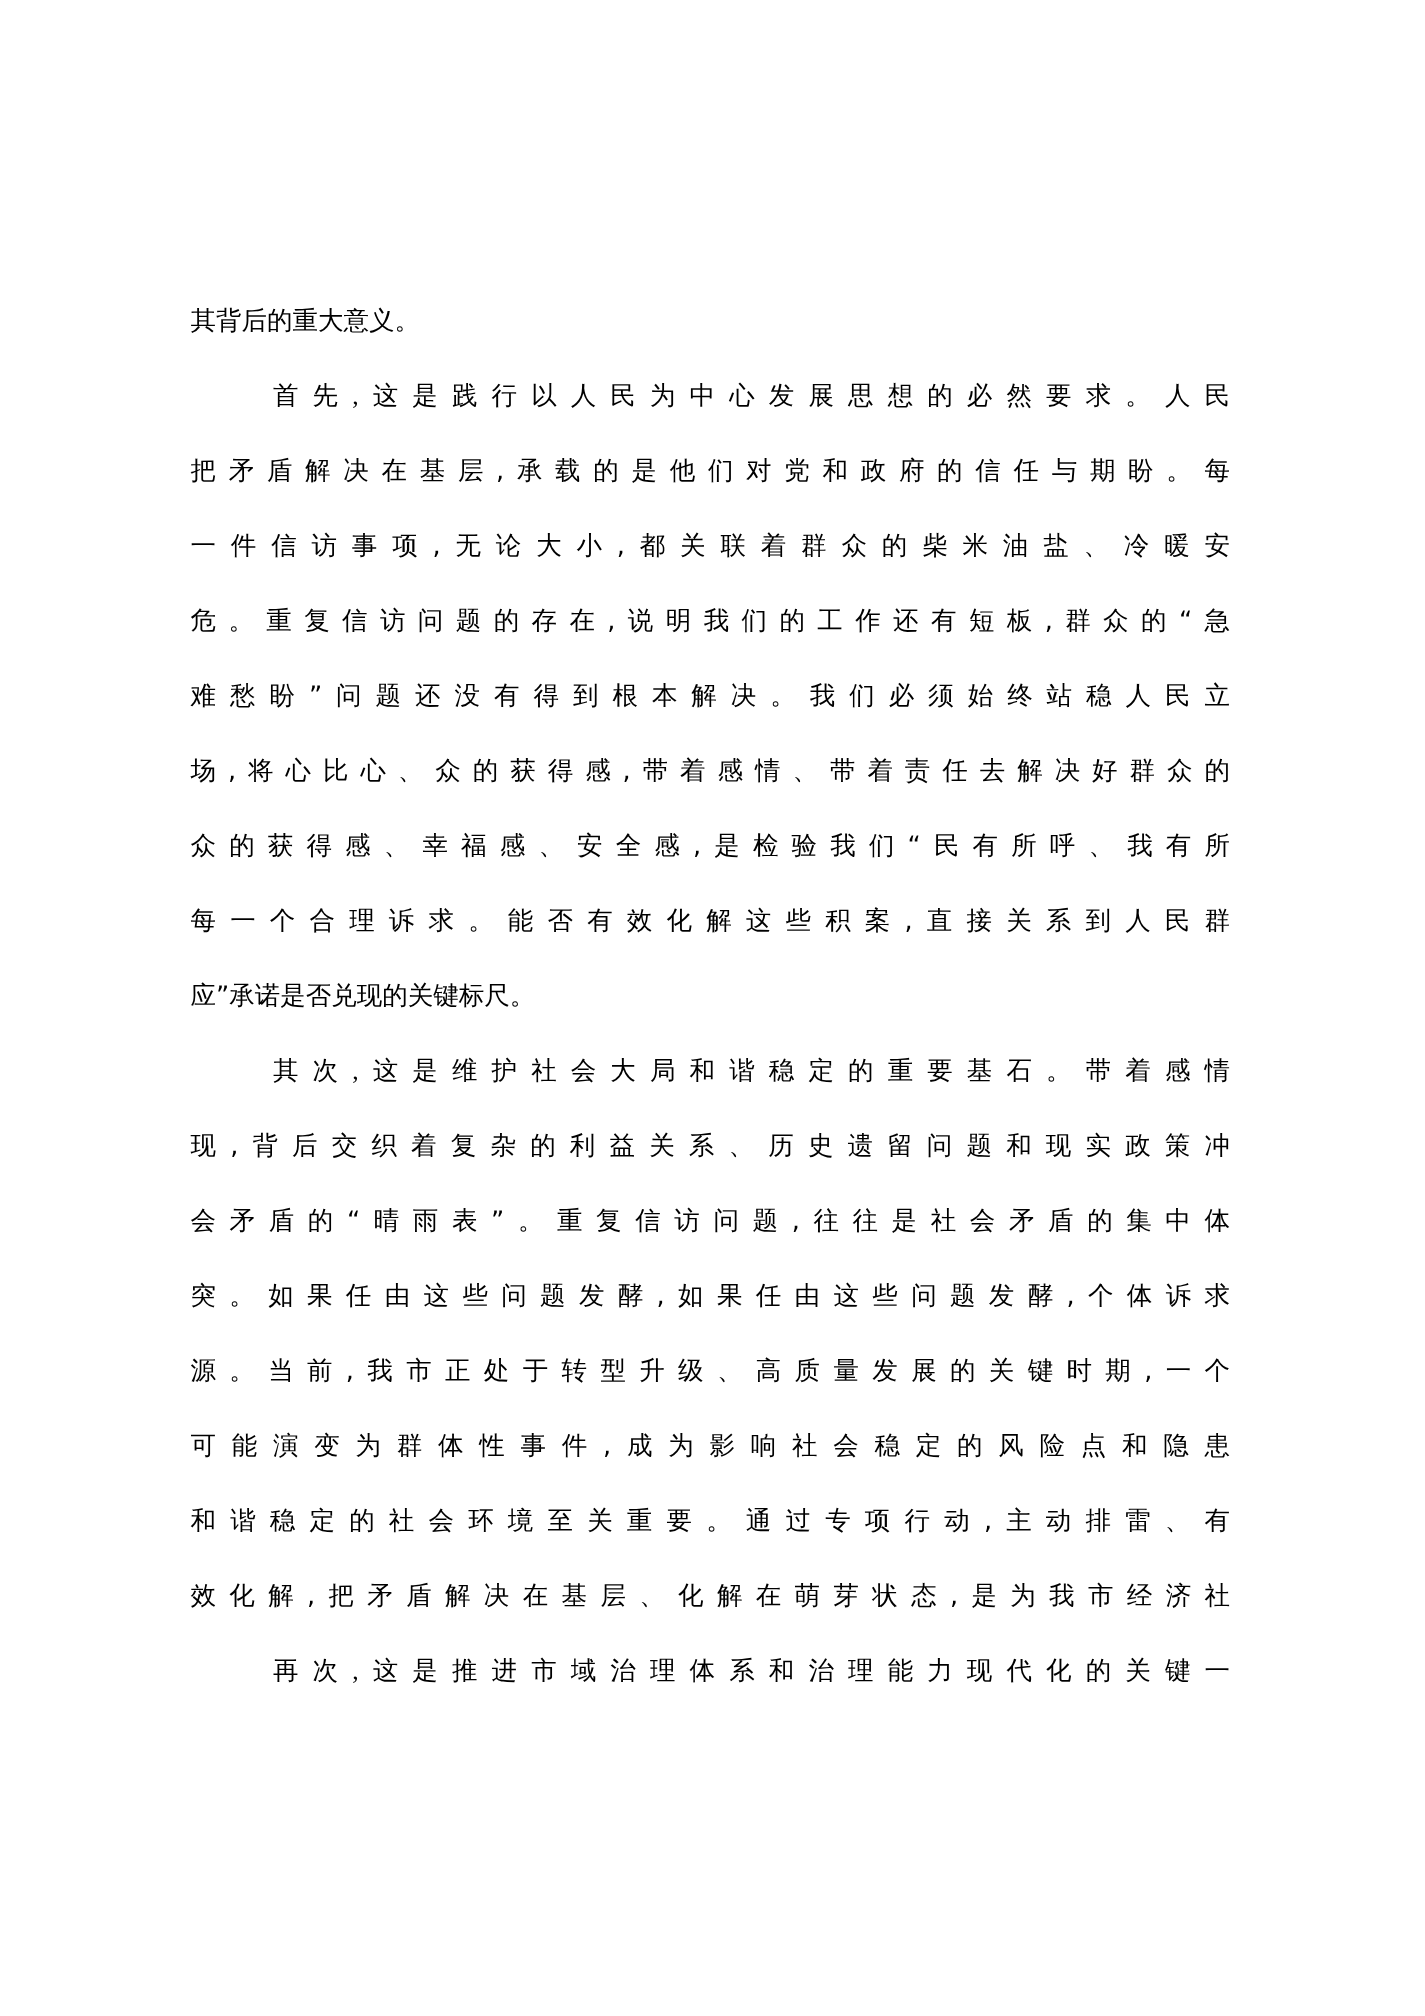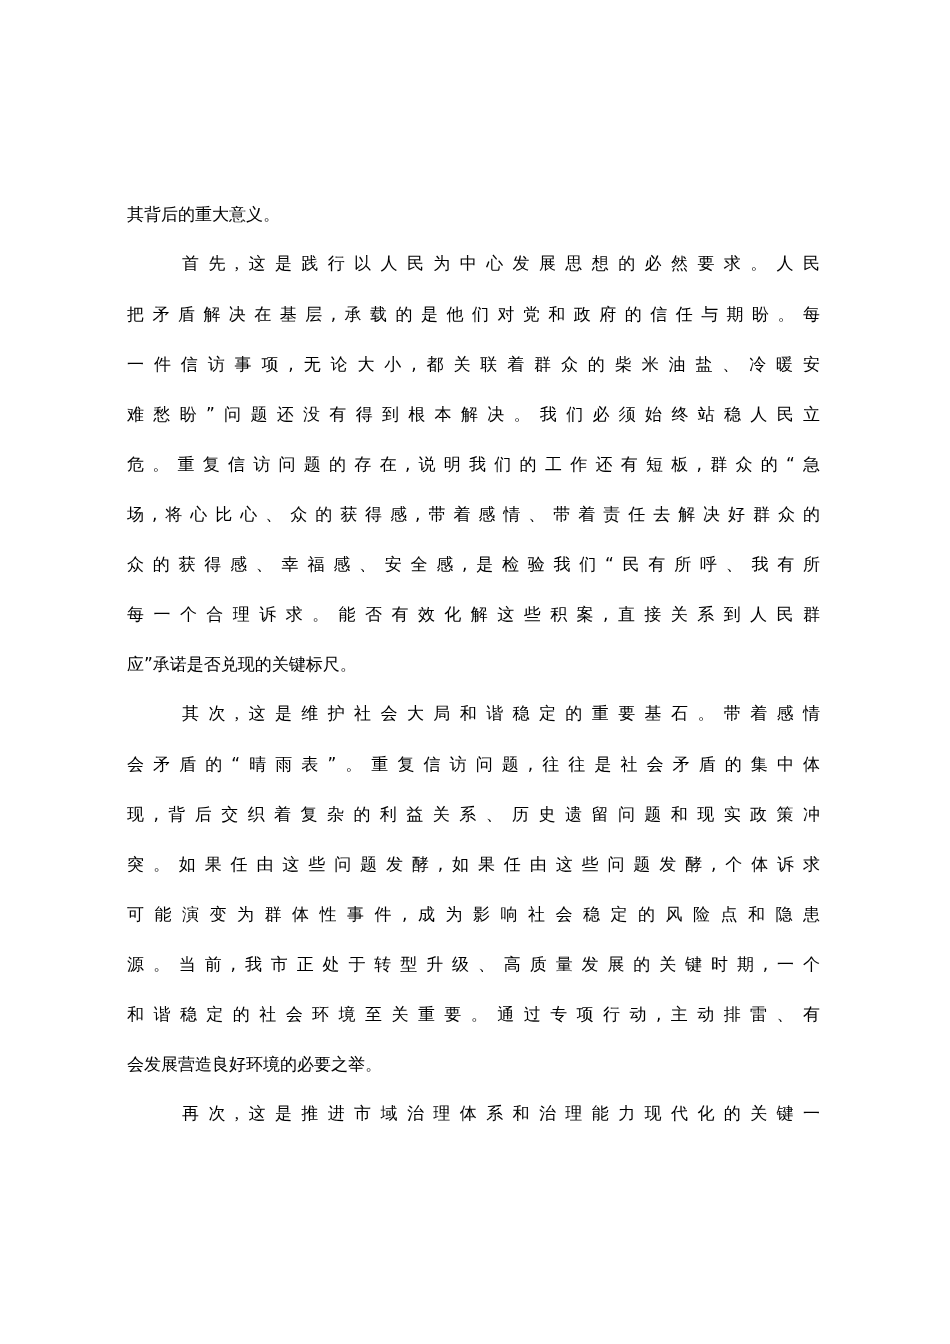--- a/index.html
+++ b/index.html
@@ -55,37 +55,37 @@
   <div class="text-block">
 
     <div>
       <span class="line last">其背后的重大意义。</span>
     </div>
 
     <div>
       <span class="line indent">首先,这是践行以人民为中心发展思想的必然要求。人民</span>
       <span class="line">把矛盾解决在基层,承载的是他们对党和政府的信任与期盼。每</span>
       <span class="line">一件信访事项,无论大小,都关联着群众的柴米油盐、冷暖安</span>
+      <span class="line">危。重复信访问题的存在,说明我们的工作还有短板,群众的“急</span>
       <span class="line">难愁盼”问题还没有得到根本解决。我们必须始终站稳人民立</span>
-      <span class="line">危。重复信访问题的存在,说明我们的工作还有短板,群众的“急</span>
       <span class="line">场,将心比心、众的获得感,带着感情、带着责任去解决好群众的</span>
       <span class="line">众的获得感、幸福感、安全感,是检验我们“民有所呼、我有所</span>
       <span class="line">每一个合理诉求。能否有效化解这些积案,直接关系到人民群</span>
       <span class="line last">应”承诺是否兑现的关键标尺。</span>
     </div>
 
     <div>
       <span class="line indent">其次,这是维护社会大局和谐稳定的重要基石。带着感情</span>
+      <span class="line">现,背后交织着复杂的利益关系、历史遗留问题和现实政策冲</span>
       <span class="line">会矛盾的“晴雨表”。重复信访问题,往往是社会矛盾的集中体</span>
-      <span class="line">现,背后交织着复杂的利益关系、历史遗留问题和现实政策冲</span>
       <span class="line">突。如果任由这些问题发酵,如果任由这些问题发酵,个体诉求</span>
+      <span class="line">源。当前,我市正处于转型升级、高质量发展的关键时期,一个</span>
       <span class="line">可能演变为群体性事件,成为影响社会稳定的风险点和隐患</span>
-      <span class="line">源。当前,我市正处于转型升级、高质量发展的关键时期,一个</span>
       <span class="line">和谐稳定的社会环境至关重要。通过专项行动,主动排雷、有</span>
-      <span class="line last">会发展营造良好环境的必要之举。</span>
+      <span class="line">效化解,把矛盾解决在基层、化解在萌芽状态,是为我市经济社</span>
     </div>
 
     <div>
       <span class="line indent">再次,这是推进市域治理体系和治理能力现代化的关键一</span>
     </div>
 
   </div>
 </div>
 
 </body></html>

